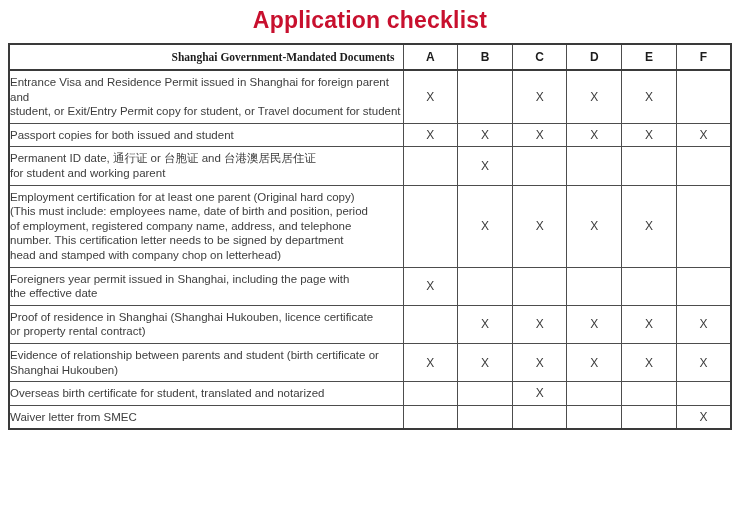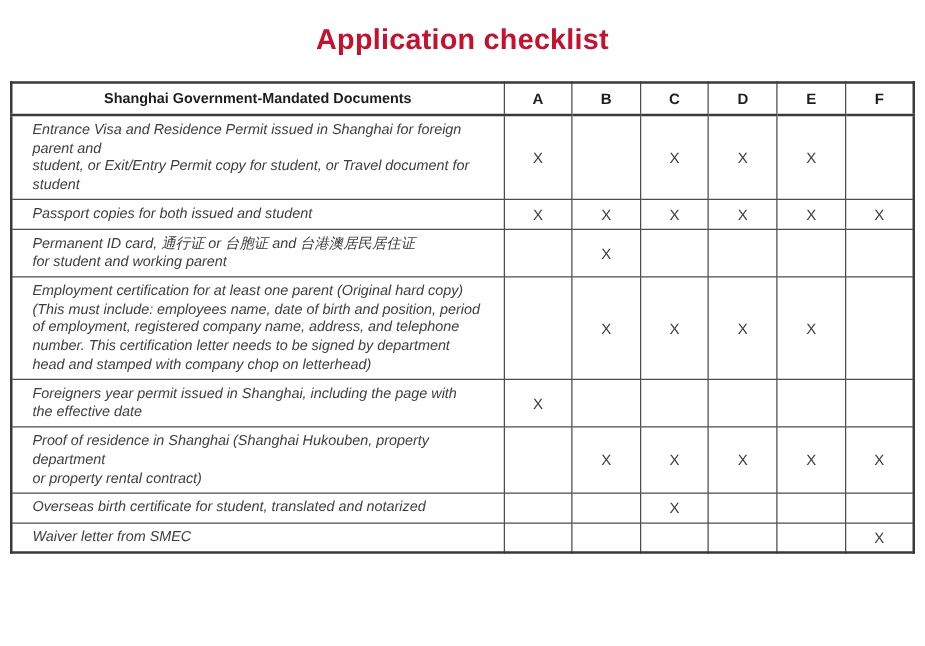--- a/index.html
+++ b/index.html
@@ -9,21 +9,21 @@
     font-family: "Liberation Sans", sans-serif;
   }
   .page {
     width: 740px;
     height: 517px;
     box-sizing: border-box;
     background: #ffffff;
     overflow: hidden;
   }
   .page-title {
-    margin: 11px;
+    margin: 0;
     padding: 7px 0 9px 0;
     text-align: center;
     font-size: 23px;
     font-weight: 700;
     letter-spacing: 0.2px;
     color: #c8102e;
   }
   table.checklist {
     width: 724px;
     margin: 0 auto;
@@ -33,40 +33,40 @@
   }
   .checklist th, .checklist td {
     border: 1px solid #4d4d4d;
     box-sizing: border-box;
   }
   .checklist thead th {
     border-bottom: 2px solid #3a3a3a;
   }
   th.doc-col {
     width: 394px;
-    text-align: center;
+    text-align: right;
     padding: 5px 8px;
     font-size: 11.5px;
     font-weight: 700;
     color: #1d1d1d;
+    font-family: Liberation Serif, serif;
   }
   th.letter-col {
     text-align: center;
     padding: 5px 2px;
     font-size: 12px;
     font-weight: 700;
     color: #1d1d1d;
   }
   td.doc-cell {
-    padding: 4px 16px;
+    padding: 4px 0;
     font-size: 11.5px;
     line-height: 1.27;
     color: #3d3d3d;
     white-space: pre-line;
-    font-style: italic;
   }
   td.mark-cell {
     text-align: center;
     vertical-align: middle;
     font-size: 12px;
     color: #3d3d3d;
     padding: 2px;
   }
 </style>
 </head>
@@ -102,21 +102,21 @@
         <tr>
           <td class="doc-cell">Passport copies for both issued and student</td>
           <td class="mark-cell">X</td>
           <td class="mark-cell">X</td>
           <td class="mark-cell">X</td>
           <td class="mark-cell">X</td>
           <td class="mark-cell">X</td>
           <td class="mark-cell">X</td>
         </tr>
         <tr>
-          <td class="doc-cell">Permanent ID card, 通行证 or 台胞证 and 台港澳居民居住证
+          <td class="doc-cell">Permanent ID date, 通行证 or 台胞证 and 台港澳居民居住证
 for student and working parent</td>
           <td class="mark-cell"></td>
           <td class="mark-cell">X</td>
           <td class="mark-cell"></td>
           <td class="mark-cell"></td>
           <td class="mark-cell"></td>
           <td class="mark-cell"></td>
         </tr>
         <tr>
           <td class="doc-cell">Employment certification for at least one parent (Original hard copy)
@@ -135,23 +135,33 @@
           <td class="doc-cell">Foreigners year permit issued in Shanghai, including the page with
 the effective date</td>
           <td class="mark-cell">X</td>
           <td class="mark-cell"></td>
           <td class="mark-cell"></td>
           <td class="mark-cell"></td>
           <td class="mark-cell"></td>
           <td class="mark-cell"></td>
         </tr>
         <tr>
-          <td class="doc-cell">Proof of residence in Shanghai (Shanghai Hukouben, property department
+          <td class="doc-cell">Proof of residence in Shanghai (Shanghai Hukouben, licence certificate
 or property rental contract)</td>
           <td class="mark-cell"></td>
+          <td class="mark-cell">X</td>
+          <td class="mark-cell">X</td>
+          <td class="mark-cell">X</td>
+          <td class="mark-cell">X</td>
+          <td class="mark-cell">X</td>
+        </tr>
+        <tr>
+          <td class="doc-cell">Evidence of relationship between parents and student (birth certificate or
+Shanghai Hukouben)</td>
+          <td class="mark-cell">X</td>
           <td class="mark-cell">X</td>
           <td class="mark-cell">X</td>
           <td class="mark-cell">X</td>
           <td class="mark-cell">X</td>
           <td class="mark-cell">X</td>
         </tr>
         <tr>
           <td class="doc-cell">Overseas birth certificate for student, translated and notarized</td>
           <td class="mark-cell"></td>
           <td class="mark-cell"></td>

